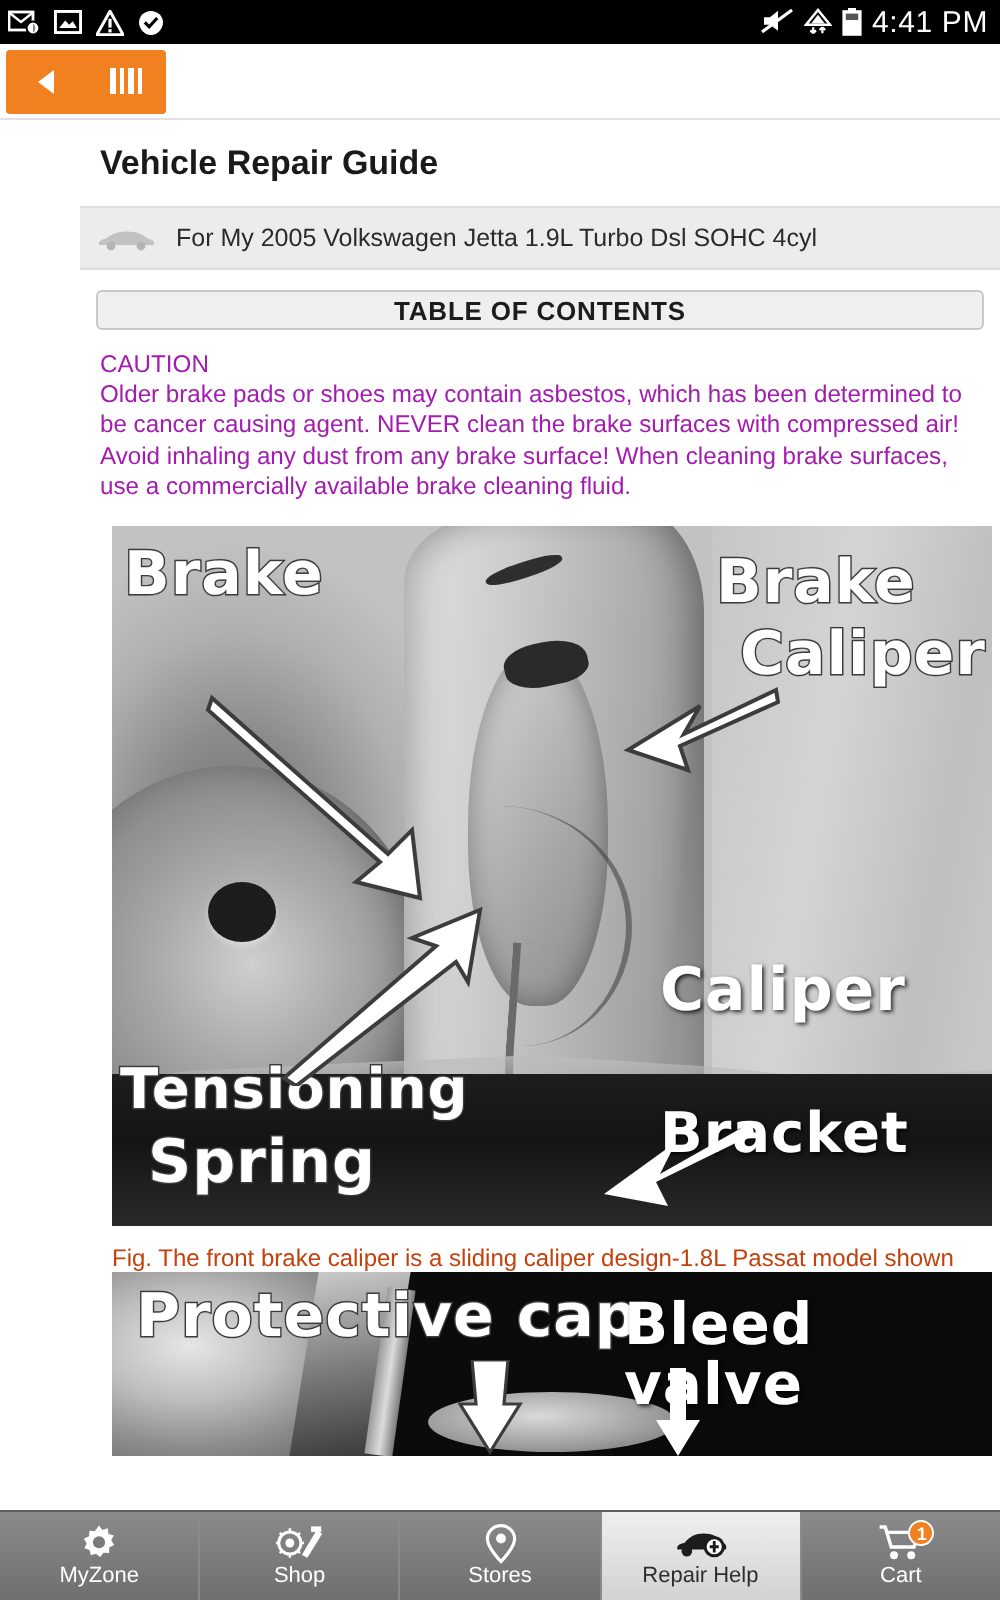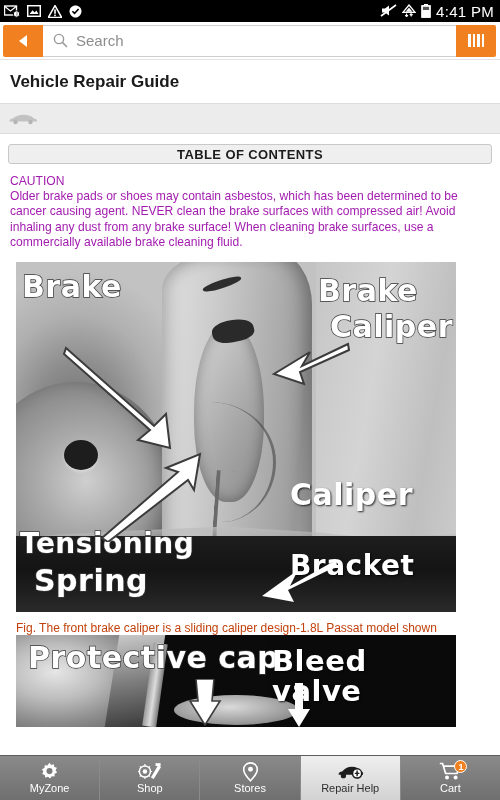--- a/index.html
+++ b/index.html
@@ -41,21 +41,21 @@
   .search-text { color: #8d8d8d; font-size: 15px; }
   .scanbtn {
     width: 40px; height: 32px; background: #f08020; margin-right: 4px;
     display: flex; align-items: center; justify-content: center; gap: 2px;
     border-radius: 0 2px 2px 0; cursor: pointer;
   }
   .bar-l { width: 3px; height: 13px; background: #fff; }
   .bar-s { width: 2px; height: 13px; background: #fff; }
 
   
-  .body { flex: 1; overflow: hidden; background: #fff; position: relative; }
+  .body { flex: 1; overflow: hidden; background: #fff; position: relative; padding-left: 40px; }
   .page-title {
     font-size: 17px; font-weight: bold; color: #1a1a1a;
     padding: 12px 10px 11px 10px;
   }
   .vehicle-row {
     background: #ececec; border-top: 1px solid #dcdcdc; border-bottom: 1px solid #dcdcdc;
     display: flex; align-items: center; gap: 10px; padding: 8px 10px 8px 8px;
     cursor: pointer;
   }
   .vehicle-text { font-size: 12.5px; color: #2b2b2b; }
@@ -207,45 +207,39 @@
         <rect x="1.9" y="2.8" width="6.2" height="3.2" fill="#555"></rect>
       </svg>
       <span class="sb-time">4:41 PM</span>
     </div>
   </div>
 
   <div class="searchbar">
     <div class="backbtn">
       <span class="tri-left"></span>
     </div>
-    <div class="searchfield">
-      <svg width="15" height="15" viewBox="0 0 15 15">
-        <circle cx="6" cy="6" r="4.6" fill="none" stroke="#999" stroke-width="1.4"></circle>
-        <path d="M9.4 9.4 L14 14" stroke="#999" stroke-width="1.5"></path>
-      </svg>
-      <span class="search-text">Search</span>
-    </div>
     <div class="scanbtn">
       <span class="bar-l"></span>
       <span class="bar-s"></span>
       <span class="bar-l"></span>
       <span class="bar-s"></span>
     </div>
   </div>
 
   <div class="body">
 
     <div class="page-title">Vehicle Repair Guide</div>
 
     <div class="vehicle-row">
       <svg width="30" height="13" viewBox="0 0 30 13">
         <path d="M1.5 9.5 C1 7.5 2.5 6.8 5 6.4 C8 4 11 2.8 15.5 2.8 C20 2.8 23.5 4.2 26 6.4 C28.4 6.9 29.4 7.6 29 9.5 Z" fill="#c2c2c2"></path>
         <circle cx="7.5" cy="10" r="2.2" fill="#b4b4b4"></circle>
         <circle cx="22.5" cy="10" r="2.2" fill="#b4b4b4"></circle>
       </svg>
+      <span class="vehicle-text">For My 2005 Volkswagen Jetta  1.9L Turbo Dsl SOHC 4cyl</span>
     </div>
 
     <div class="toc-wrap">
       <div class="toc-btn">TABLE OF CONTENTS</div>
     </div>
 
     <div class="caution">
       <span class="ct-head">CAUTION</span>
       <span>Older brake pads or shoes may contain asbestos, which has been determined to be cancer causing agent. NEVER clean the brake surfaces with compressed air! Avoid inhaling any dust from any brake surface! When cleaning brake surfaces, use a commercially available brake cleaning fluid.</span>
     </div>

